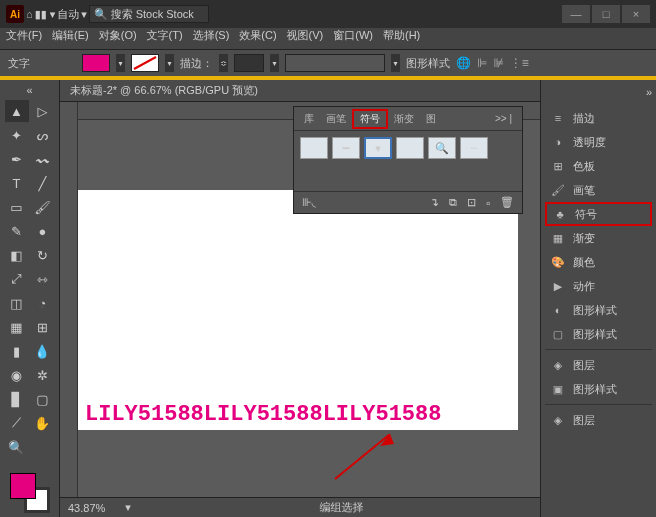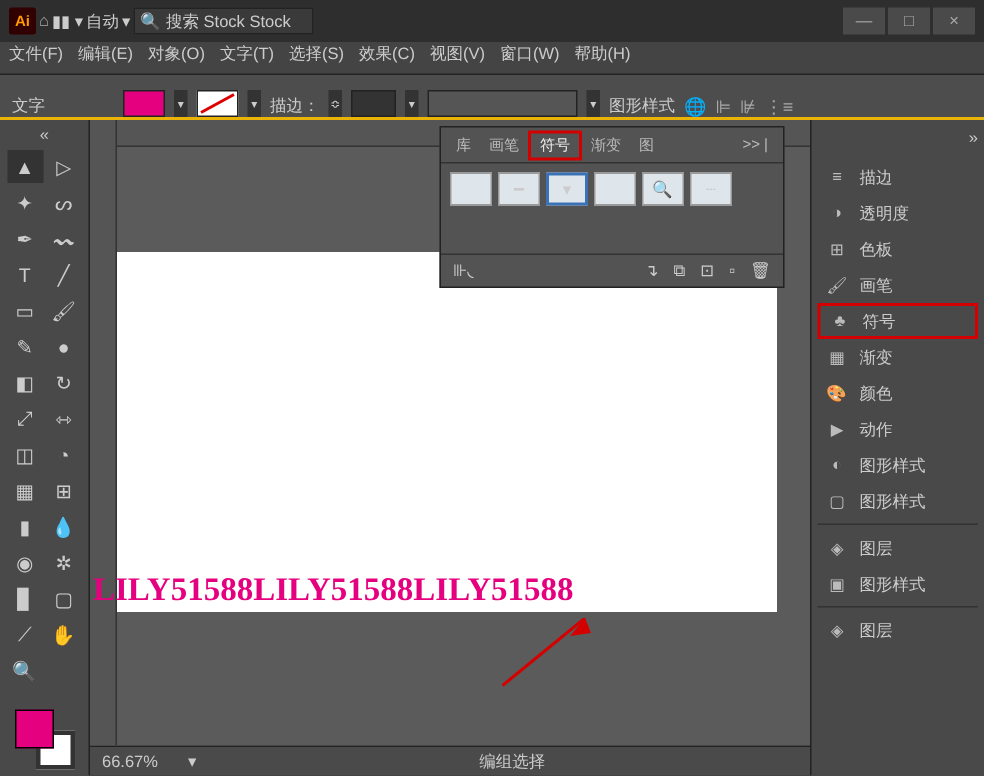--- a/index.html
+++ b/index.html
@@ -4,39 +4,39 @@
 <style>
 *{margin:0;padding:0;box-sizing:border-box;font-family:"Microsoft YaHei",sans-serif;font-size:11px;color:#ccc;user-select:none}
 body{background:#383838;width:656px;height:517px;overflow:hidden;position:relative}
 .titlebar{height:28px;background:#2e2e2e;display:flex;align-items:center;padding:0 6px;gap:2px}
 .ai-logo{width:18px;height:18px;background:#310000;color:#ff9a00;font-weight:bold;display:flex;align-items:center;justify-content:center;border-radius:2px;font-size:10px}
 .home-ic{color:#aaa}
 .winctl{margin-left:auto;display:flex;gap:2px}
 .winctl span{width:28px;height:18px;display:flex;align-items:center;justify-content:center;color:#aaa;background:#4a4a4a}
 .menubar{height:22px;background:#444;border-bottom:1px solid #222;display:flex;padding:0 6px;gap:10px}
 .menubar span{white-space:nowrap}
-.ctrlbar{height:30px;background:#4d4d4d;border-bottom:2px solid #eab308;display:flex;align-items:flex-end;padding:0 8px;gap:6px}
+.ctrlbar{height:30px;background:#4d4d4d;border-bottom:4px solid #eab308;display:flex;align-items:center;padding:0 8px;gap:6px}
 .swatch{width:28px;height:18px;border:1px solid #222}
 .dd{width:9px;height:18px;background:#333;display:flex;align-items:center;justify-content:center;font-size:8px}
 .stfield{width:30px;height:18px;background:#333;border:1px solid #222}
 .lgfield{width:100px;height:18px;background:#555;border:1px solid #222}
 .mainrow{display:flex;height:437px}
 .toolcol{width:60px;background:#494949;border-right:1px solid #222;display:flex;flex-direction:column;align-items:center;padding:4px 2px}
 .toolgrid{display:grid;grid-template-columns:24px 24px;gap:2px;margin-top:4px}
 .tool{width:24px;height:22px;display:flex;align-items:center;justify-content:center;color:#ccc;font-size:13px}
 .fillstroke{margin-top:auto;position:relative;width:40px;height:40px}
 .fillbox{position:absolute;width:26px;height:26px;background:#e5007f;border:1px solid #000;top:0;left:0}
 .strokebox{position:absolute;width:26px;height:26px;background:#fff;border:3px solid #333;bottom:0;right:0}
 .center{flex:1;display:flex;flex-direction:column;background:#333;position:relative}
 .doc-tab{height:22px;background:#4a4a4a;border-bottom:1px solid #222;display:flex;align-items:center;padding:0 10px;color:#ccc}
 .canvaswrap{flex:1;position:relative;overflow:hidden;background:#5b5b5b}
 .ruler-h{position:absolute;top:0;left:18px;right:0;height:18px;background:#555;border-bottom:1px solid #333}
 .ruler-v{position:absolute;top:0;left:0;bottom:0;width:18px;background:#555;border-right:1px solid #333}
 .artboard{position:absolute;left:18px;top:88px;width:440px;height:240px;background:#fff}
-.watermark{position:absolute;left:2px;top:300px;color:#e5007f;font-weight:700;font-size:22px;font-family:Liberation Serif, serif;letter-spacing:0}
+.watermark{position:absolute;left:25px;top:300px;color:#e5007f;font-weight:700;font-size:22px;font-family:Liberation Mono, monospace;letter-spacing:0}
 .arrow{position:absolute;left:260px;top:332px;width:80px;height:50px}
 .panel{position:absolute;left:233px;top:4px;width:230px;background:#535353;border:1px solid #222}
 .ptabs{height:24px;display:flex;align-items:center;gap:0;border-bottom:1px solid #333;padding:0 4px}
 .ptab{padding:0 6px;height:20px;display:flex;align-items:center;color:#bbb;font-size:10px}
 .ptab.active{border:2px solid #d40000;color:#eee}
 .pbody{height:60px;padding:6px;display:flex;gap:4px}
 .sym{width:28px;height:22px;background:#dfe6eb;border:1px solid #999;display:flex;align-items:center;justify-content:center}
 .sym.sel{border:2px solid #3a72b5}
 .pfoot{height:22px;border-top:1px solid #333;display:flex;align-items:center;justify-content:flex-end;gap:10px;padding:0 8px;color:#888}
 .statusbar{height:20px;background:#4a4a4a;border-top:1px solid #222;display:flex;align-items:center;padding:0 8px;gap:20px}
@@ -134,20 +134,23 @@
       <div class="tool">🔍</div>
         <div class="tool"></div>
     </div>
     <div class="fillstroke">
       <div class="strokebox"></div>
       <div class="fillbox"></div>
     </div>
   </div>
 
   <div class="center">
+    <div class="doc-tab">
+        <span>未标题-2* @ 66.67% (RGB/GPU 预览)</span>
+      </div>
     <div class="canvaswrap">
       <div class="ruler-v"></div>
       <div class="ruler-h"></div>
       <div class="artboard"></div>
       <div class="watermark">LILY51588LILY51588LILY51588</div>
       <svg class="arrow">
           <line x1="70" y1="0" x2="15" y2="45" stroke="#d40000" stroke-width="2"></line>
           <polygon points="70,0 60,12 74,10" fill="#d40000"></polygon>
         </svg>
 
@@ -173,21 +176,21 @@
           <span style="flex:1"></span>
           <span>↴</span>
           <span>⧉</span>
           <span>⊡</span>
           <span>▫</span>
           <span>🗑</span>
         </div>
       </div>
     </div>
     <div class="statusbar">
-      <span>66.67%</span>
+      <span>43.87%</span>
         <span>▾</span>
       <span style="margin:4px auto">编组选择</span>
     </div>
   </div>
 
   <div class="rightcol">
     <span style="align-self:flex-end;margin-bottom:4px">»</span>
     <div id="right-items">
         <div class="ritem">
           <span class="ricon">≡</span>

